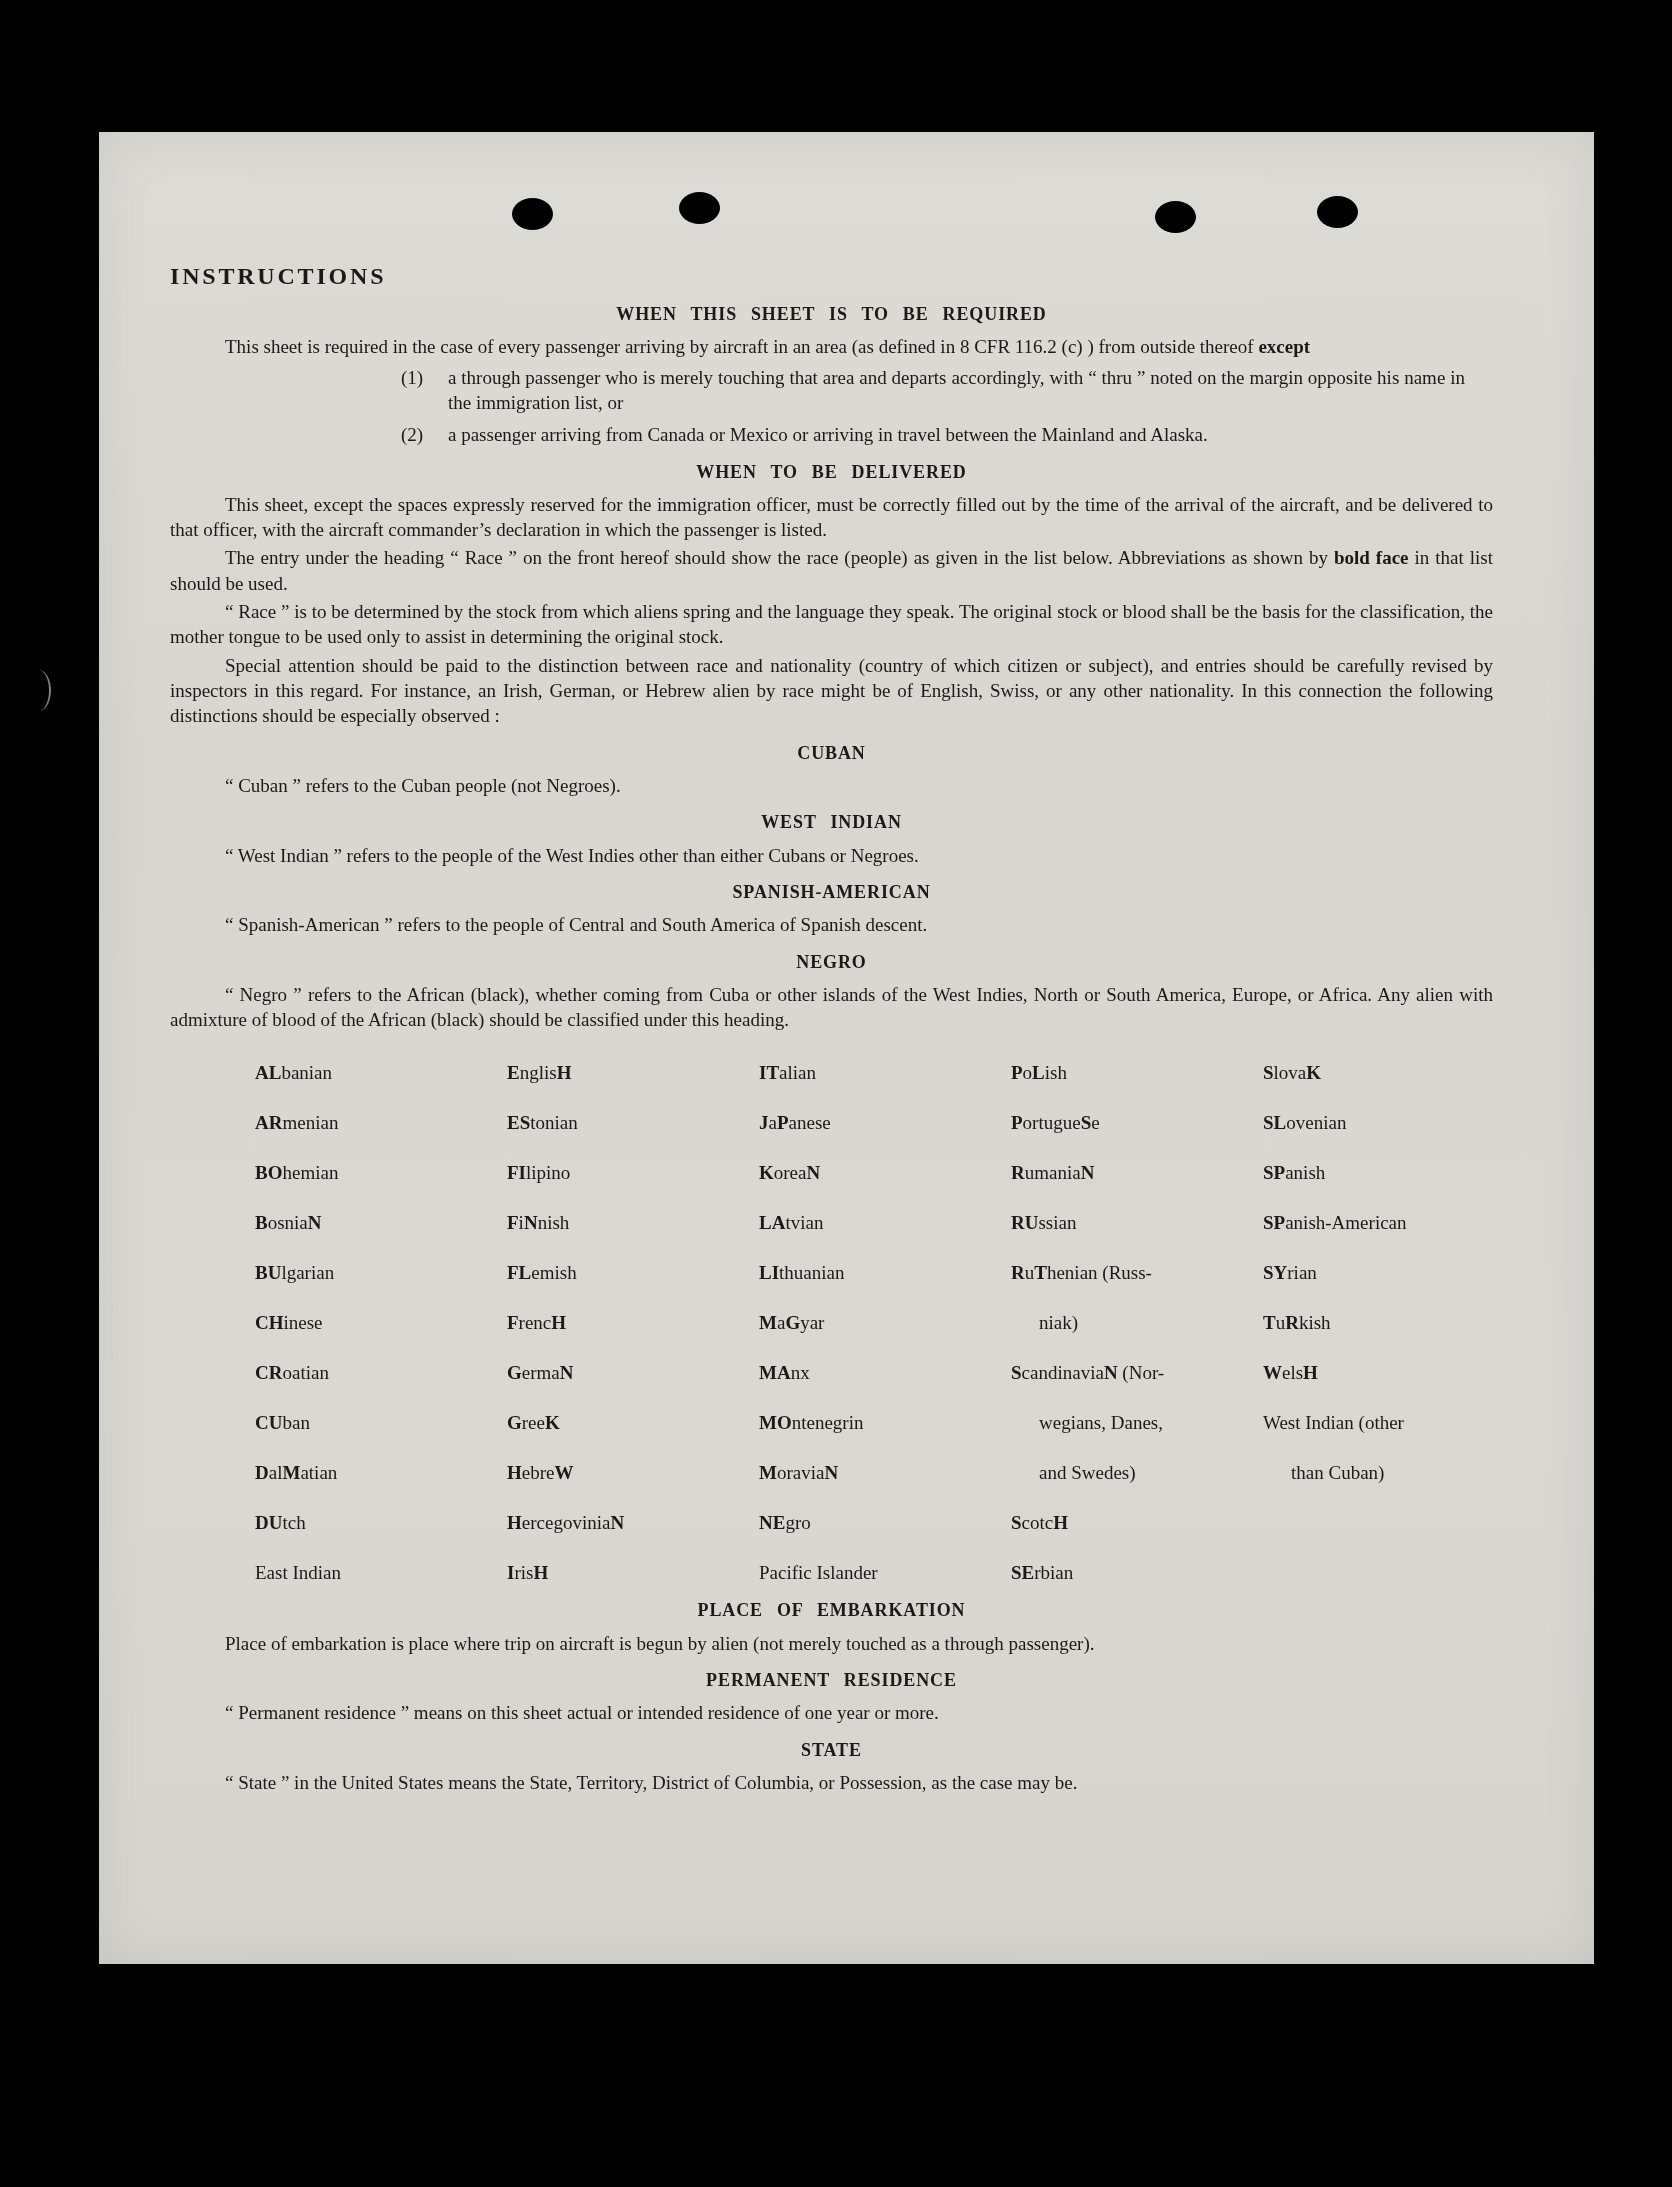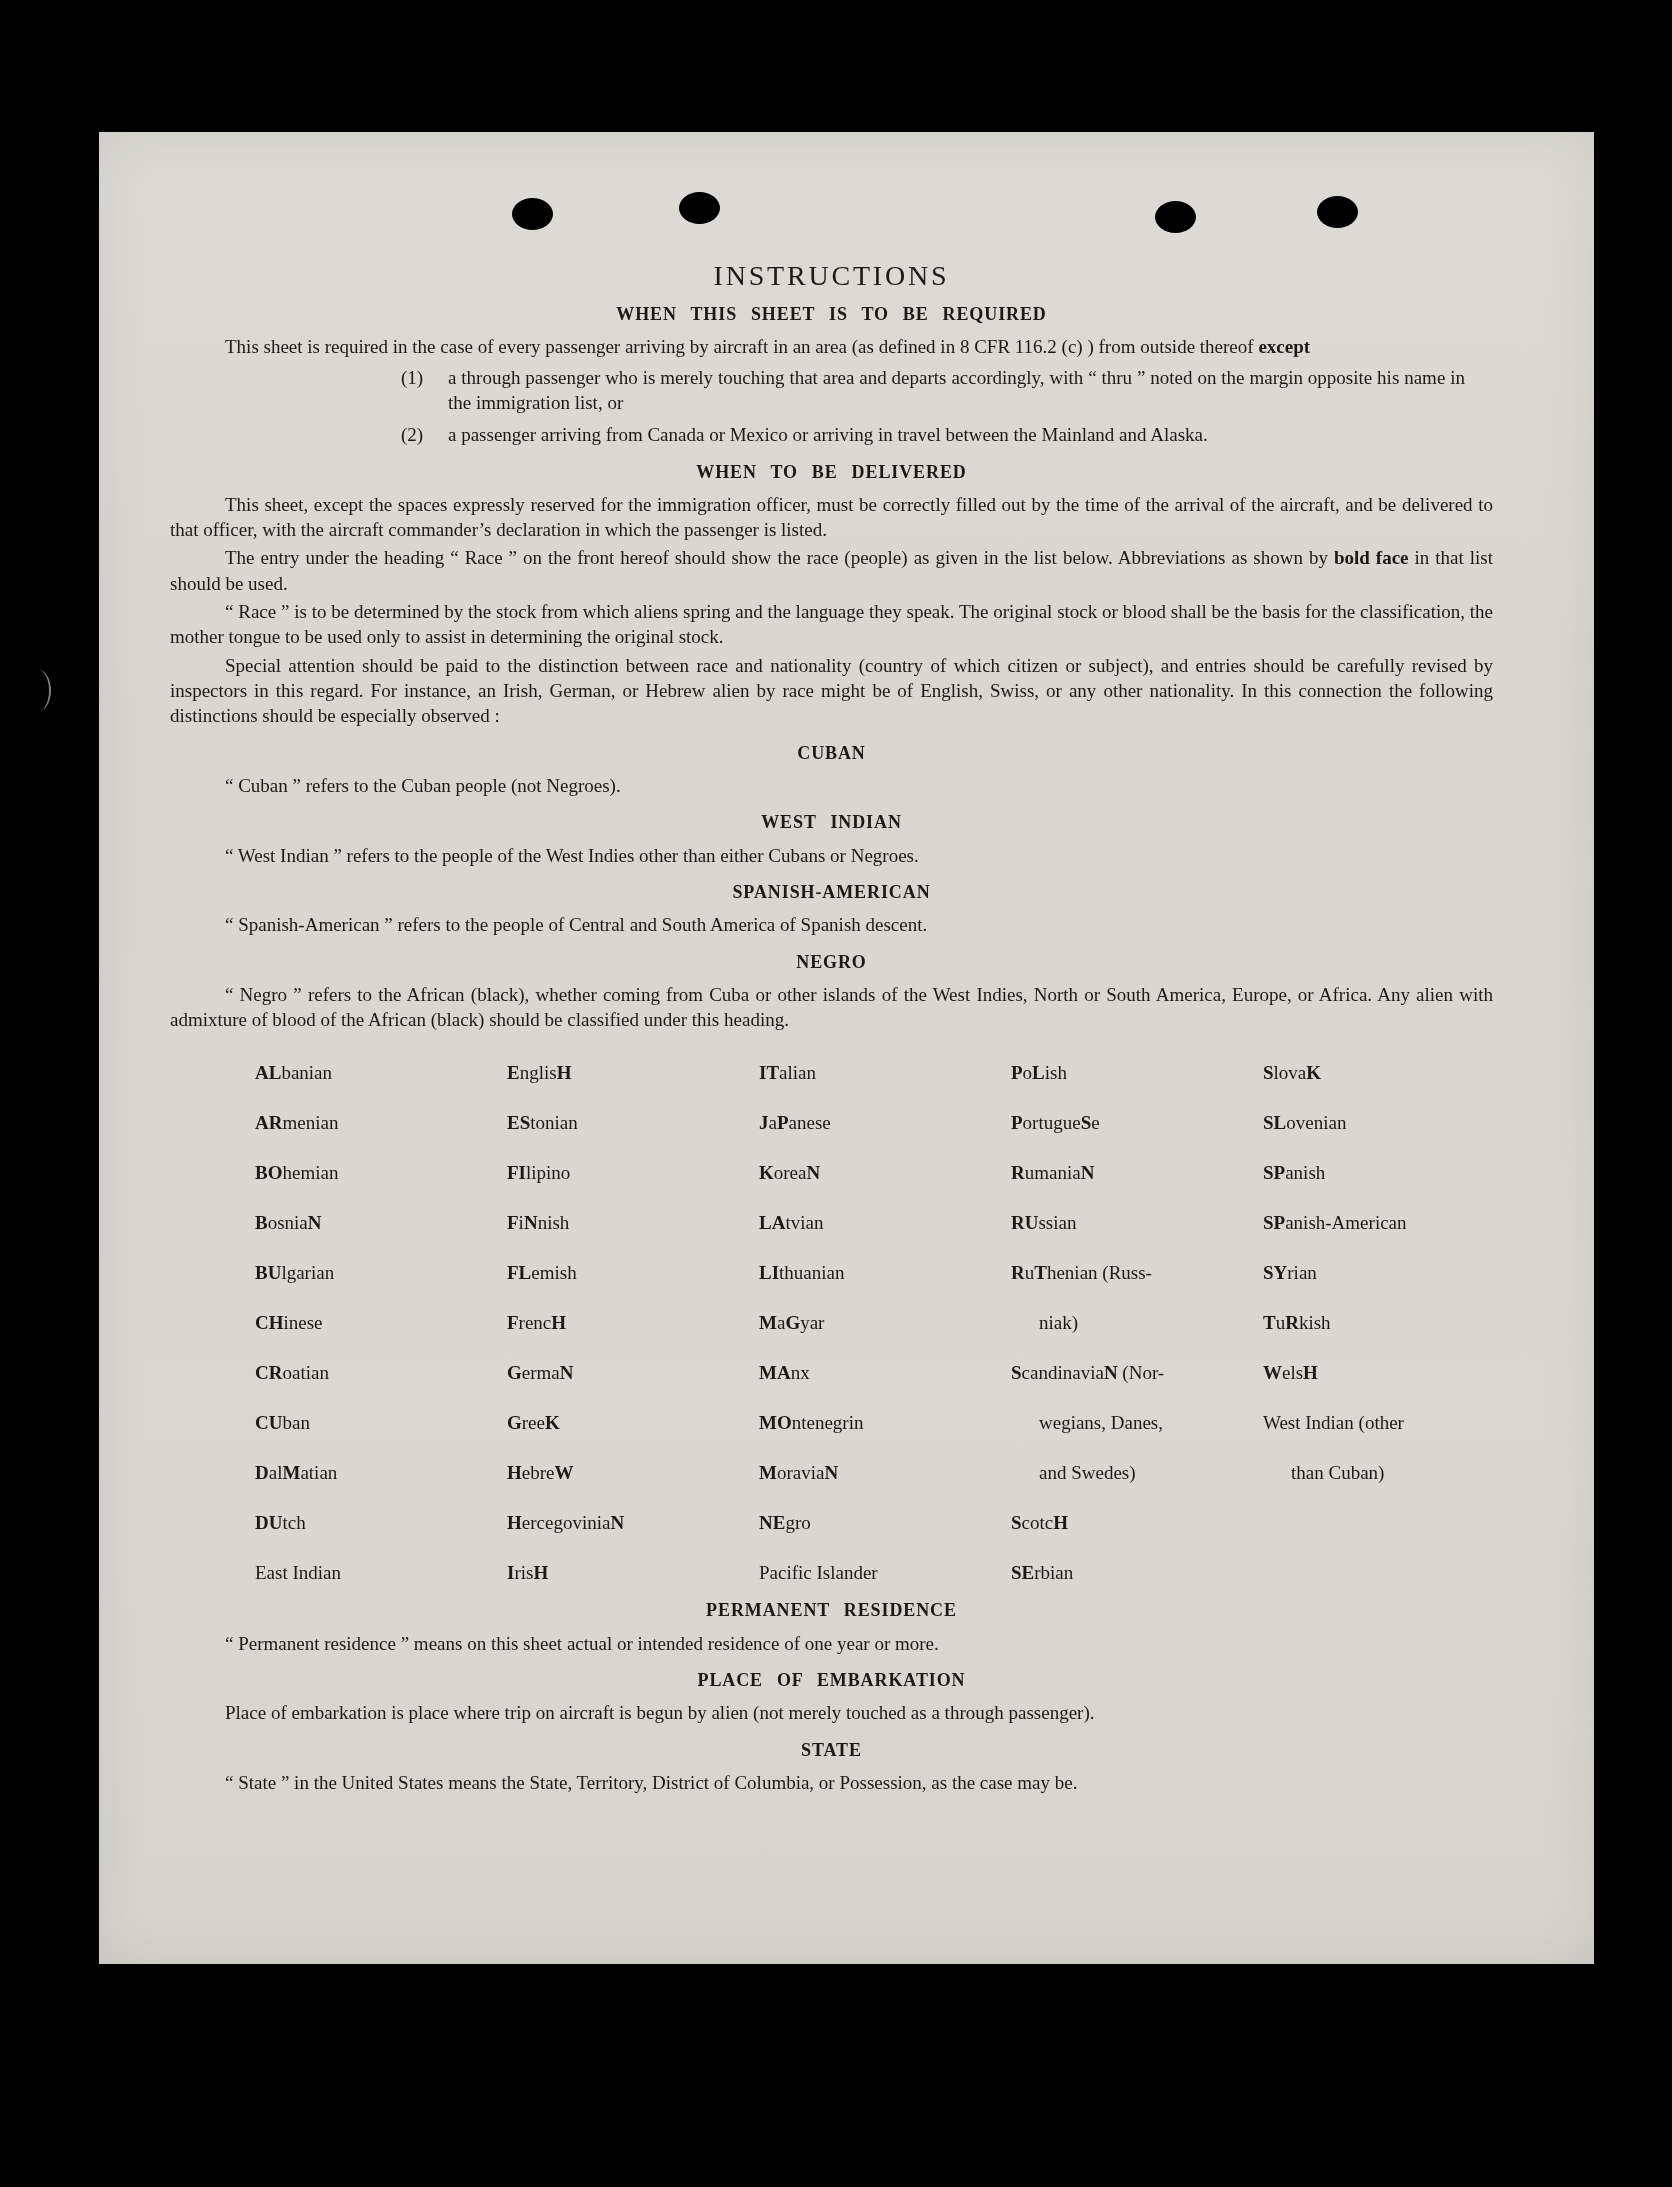--- a/index.html
+++ b/index.html
@@ -25,23 +25,23 @@
     border-right:2.8px solid #83827e; border-radius:50%;
   }
   .content {
     position:absolute; left:71px; top:105px; width:1323px;
     color:#1c1a16;
     font-size:19px; line-height:25.4px;
     text-align:justify;
   }
   h1.title {
     margin:24.5px 0 11.3px 0;
-    text-align:center;
-    font-size:28px; line-height:28px;
-    letter-spacing:2.8px; font-weight:normal;
+    text-align:left;
+    font-size:24px; line-height:28px;
+    letter-spacing:2.8px; font-weight:bold;
   }
   h2.shead {
     margin:14px 0 8.5px 0;
     text-align:center;
     font-size:18px; line-height:21.7px;
     letter-spacing:0.9px; word-spacing:8.5px;
     font-weight:bold;
   }
   p.para { margin:0 0 2.8px 0; text-indent:55px; }
   .b { font-weight:bold; }
@@ -182,27 +182,27 @@
               <div class="race-item"><span class="b">SY</span><span>rian</span></div>
               <div class="race-item"><span class="b">T</span><span>u</span><span class="b">R</span><span>kish</span></div>
               <div class="race-item"><span class="b">W</span><span>els</span><span class="b">H</span></div>
               <div class="race-item"><span>West Indian (other</span></div>
               <div class="race-item indent"><span>than Cuban)</span></div>
             </div>
           </div>
       </section>
 
       <section>
+        <h2 class="shead">PLACE OF EMBARKATION</h2>
+        <p class="para">Place of embarkation is place where trip on aircraft is begun by alien (not merely touched as a through passenger).</p>
+      </section>
+
+      <section>
         <h2 class="shead">PERMANENT RESIDENCE</h2>
         <p class="para">“ Permanent residence ” means on this sheet actual or intended residence of one year or more.</p>
-      </section>
-
-      <section>
-        <h2 class="shead">PLACE OF EMBARKATION</h2>
-        <p class="para">Place of embarkation is place where trip on aircraft is begun by alien (not merely touched as a through passenger).</p>
       </section>
 
       <section>
         <h2 class="shead">STATE</h2>
         <p class="para">“ State ” in the United States means the State, Territory, District of Columbia, or Possession, as the case may be.</p>
       </section>
 
     </div>
   </div>
 </div>

